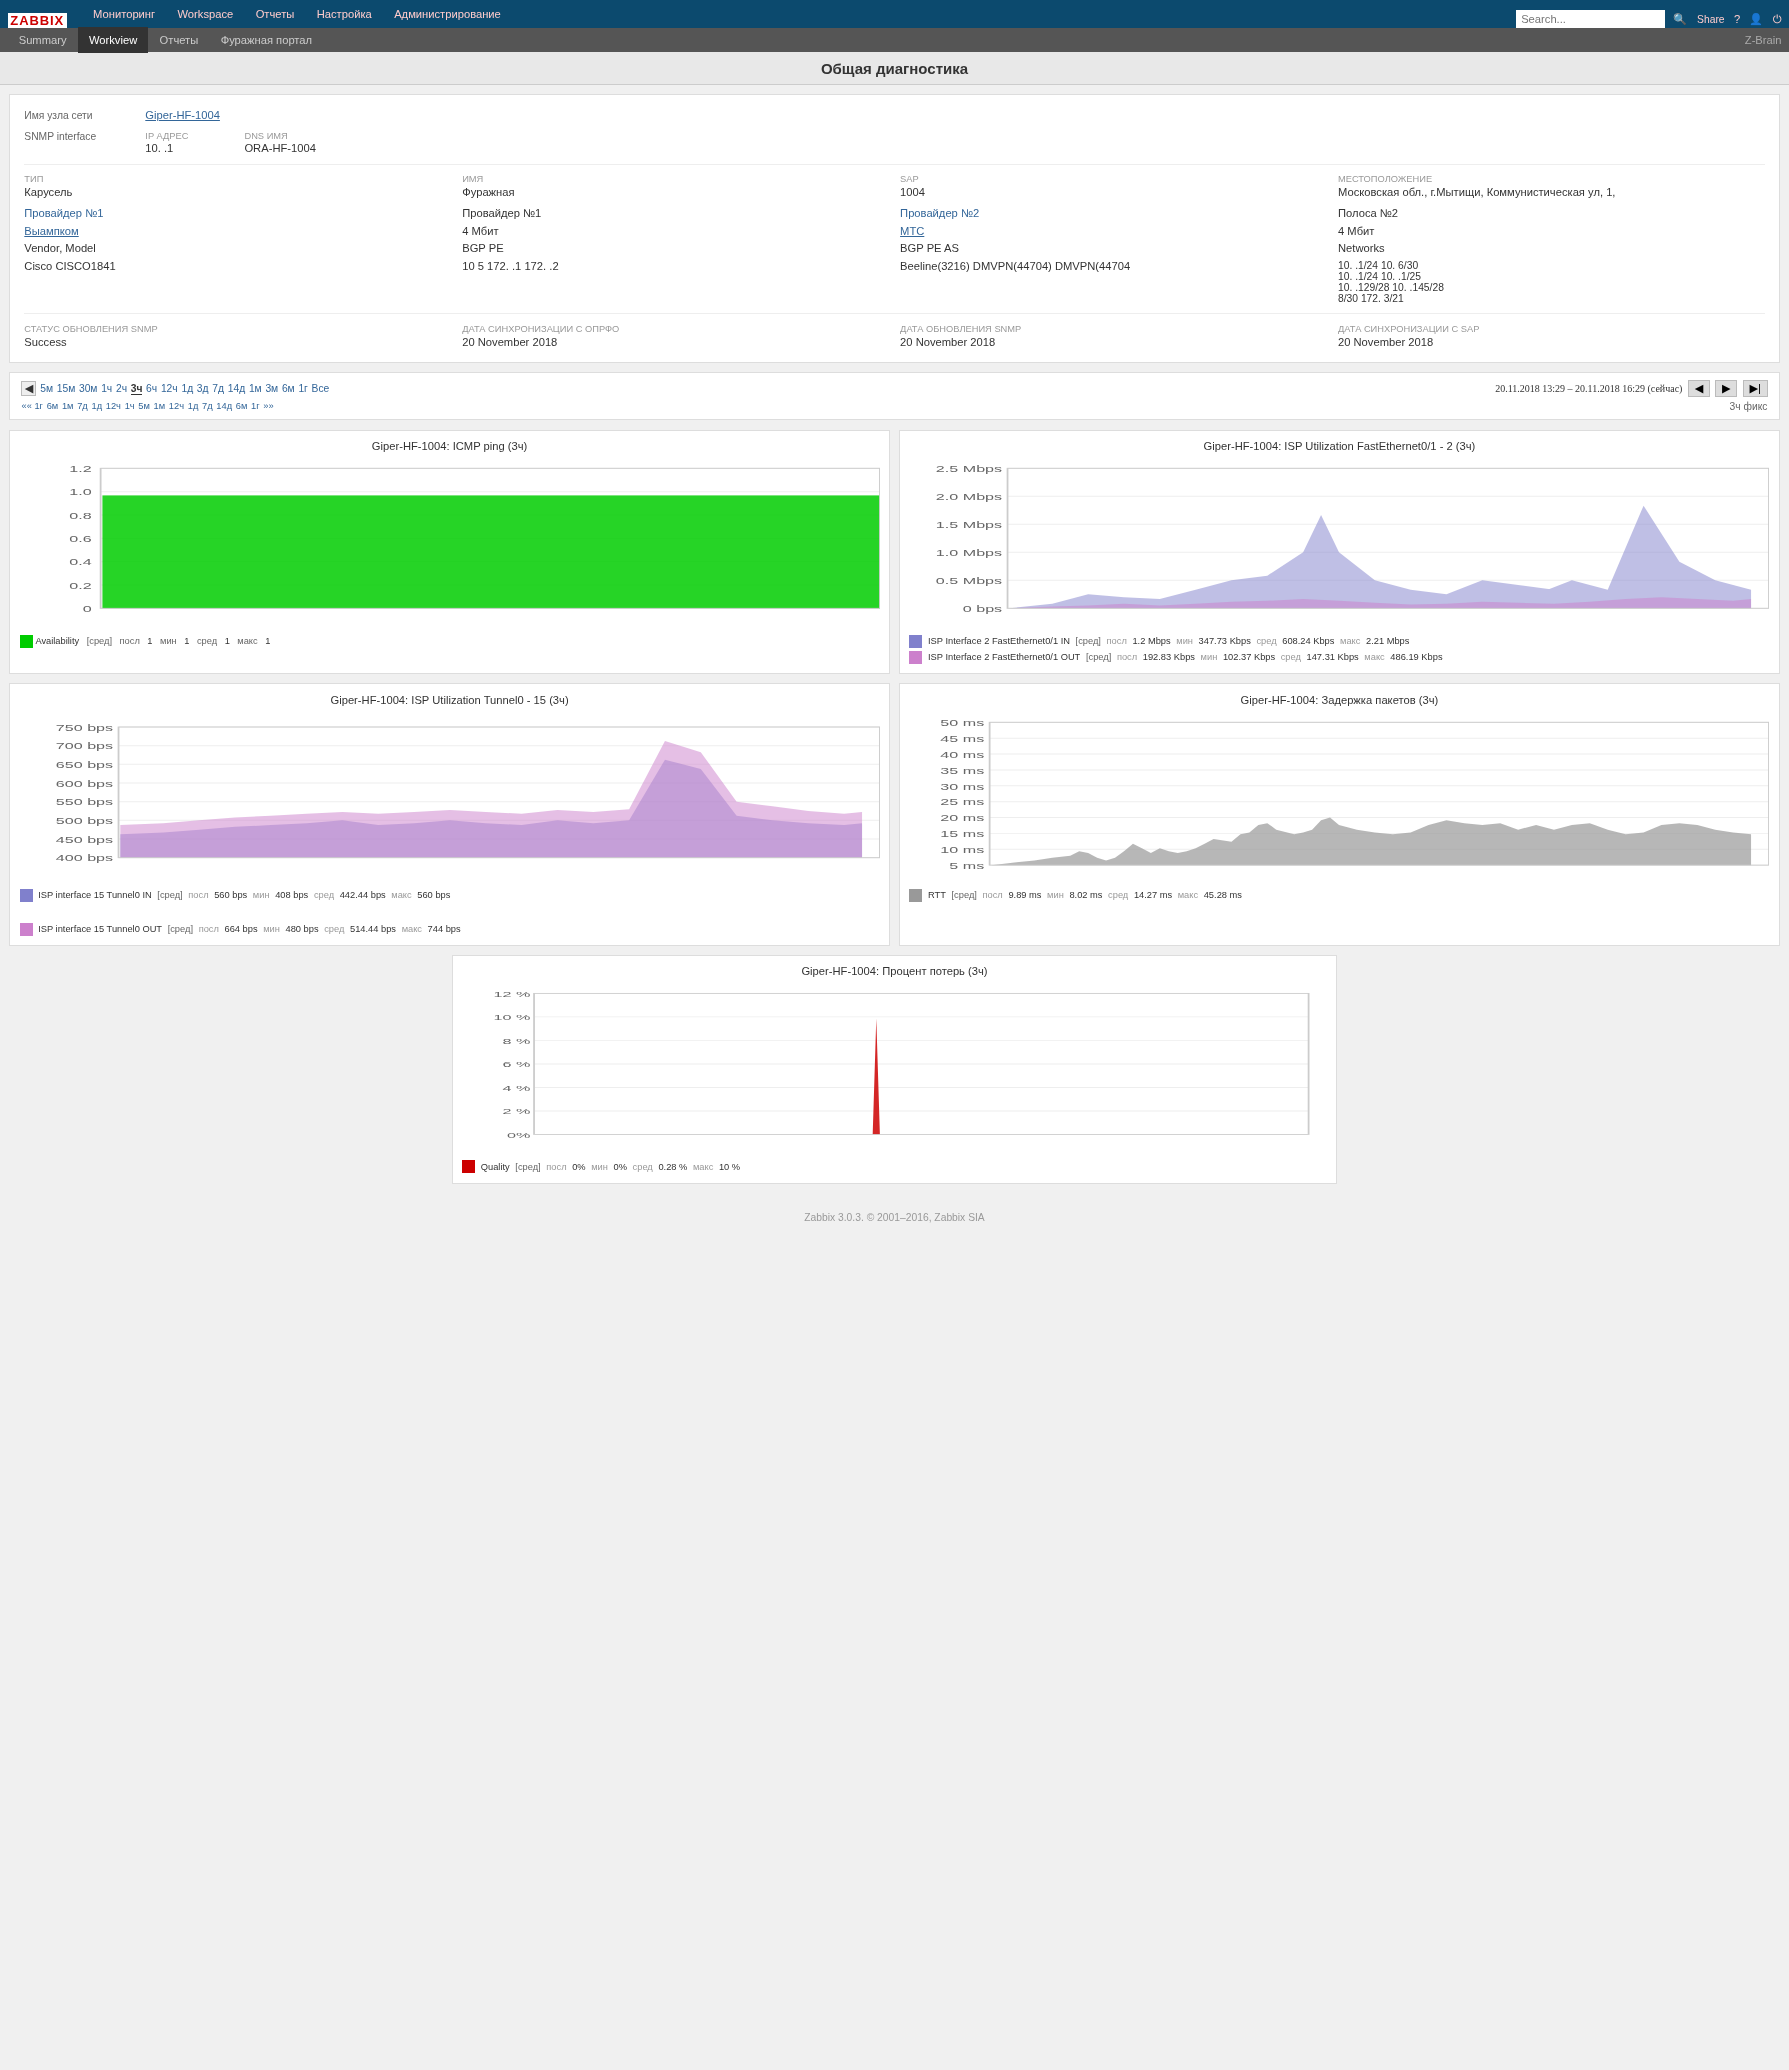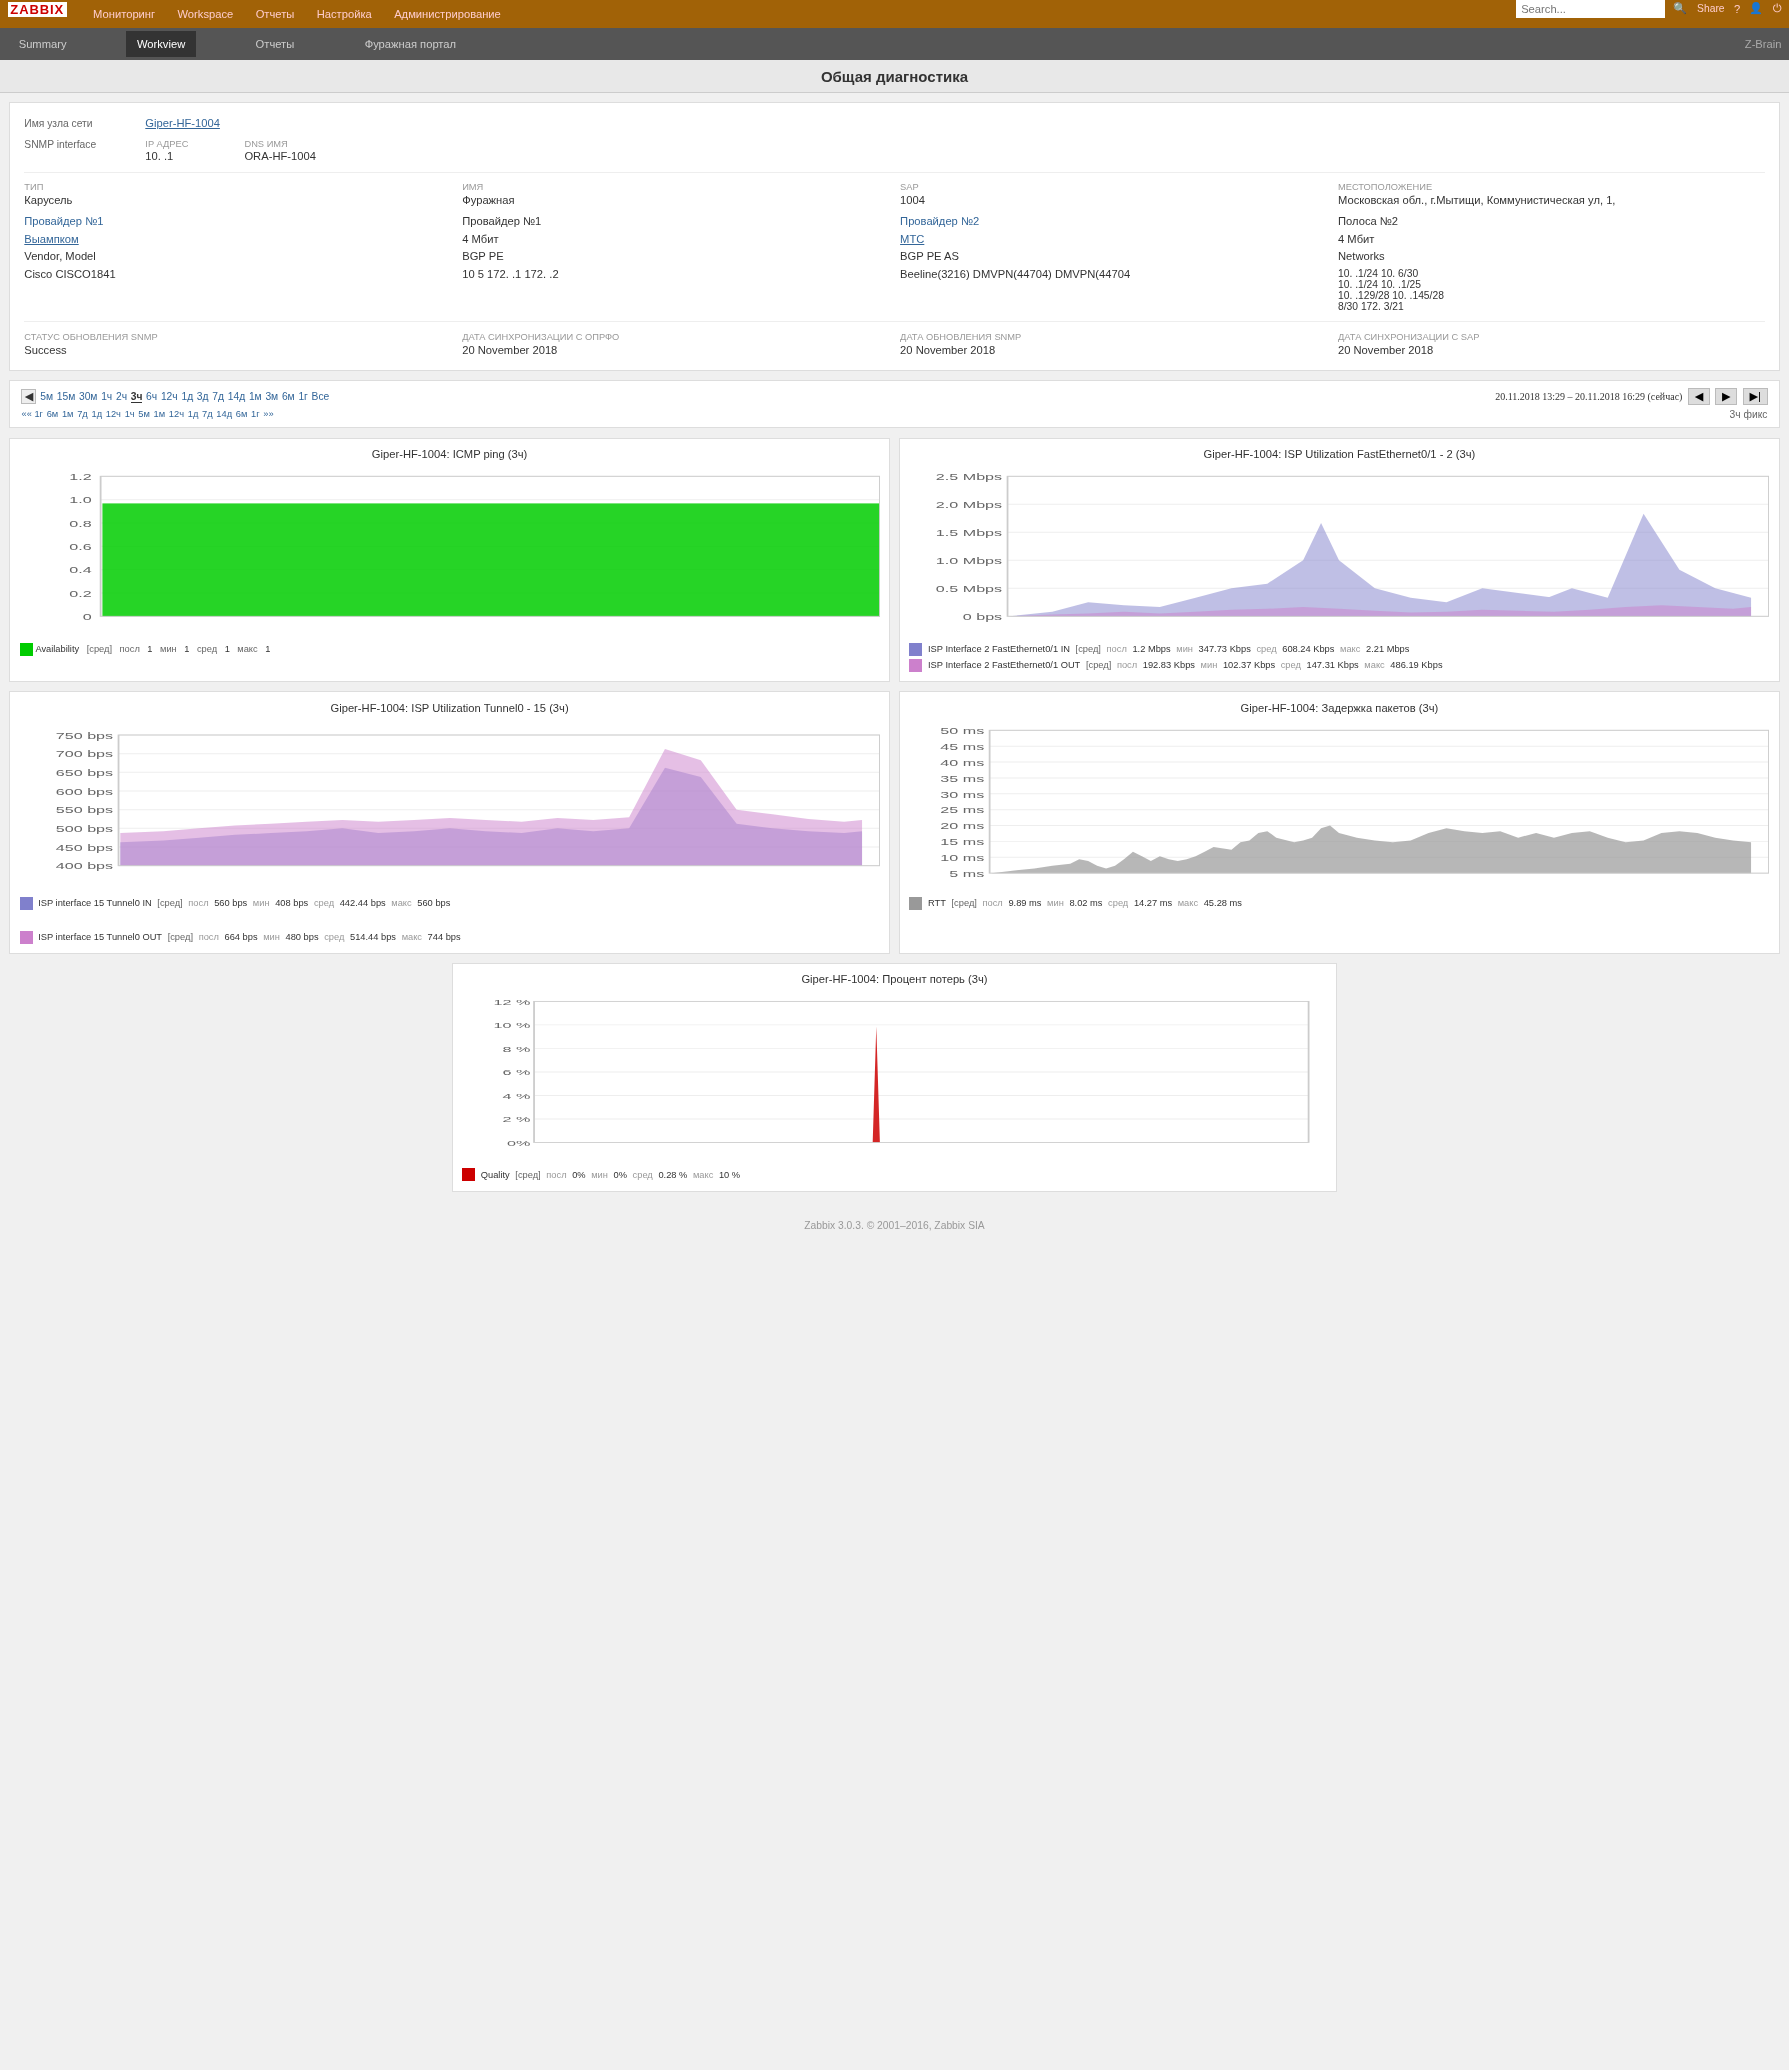--- a/index.html
+++ b/index.html
@@ -1,27 +1,27 @@
 <!DOCTYPE html>
 <html style="font-size:15px"><head>
   <meta charset="utf-8">
   <style>
     * { box-sizing: border-box; margin: 0; padding: 0; }
     body { font-family: Arial, sans-serif; font-size: 11.2px; background: #f0f0f0; color: #333; }
 
     
-    #top-nav { background: #a16207; display: flex; align-items: flex-start; height: 28px; padding: 0 7.5px; }
+    #top-nav { background: #0c4a6e; display: flex; align-items: flex-end; height: 28px; padding: 0 7.5px; }
     #logo { color: white; font-weight: bold; font-size: 17px; margin-right: 18.6px; }
     .nav-menu { display: flex; gap: 0; }
     .nav-item { color: #ffcccc; font-size: 11.2px; padding: 0 11.2px; cursor: pointer; height: 28px; line-height: 28px; }
     .nav-right { margin-left: auto; display: flex; align-items: center; gap: 9.3px; }
     .search-box { background: #fff; border: none; padding: 2.8px 5.6px; font-size: 11.2px; width: 149px; }
 
     
-    #sub-nav { background: #555; display: flex; align-items: center; height: 32px; padding: 0 7.5px; gap: 48px; }
+    #sub-nav { background: #555; display: flex; align-items: center; height: 24px; padding: 0 7.5px; }
     .sub-nav-item { color: #ccc; font-size: 11.2px; padding: 0 11.2px; cursor: pointer; height: 26px; line-height: 26px; }
     .sub-nav-item.active { background: #333; color: white; }
     .sub-nav-right { margin-left: auto; color: #aaa; font-size: 11.2px; }
 
     
     #page-title { background: #e8e8e8; padding: 7.5px 11.2px; font-size: 15px; font-weight: bold; border-bottom: 0.9px solid #ccc; text-align: center; }
 
     
     #info-card { background: white; margin: 9.3px; padding: 14px; border: 0.9px solid #ddd; }
     .info-label { color: #666; width: 121px; flex-shrink: 0; font-size: 10.3px; }

